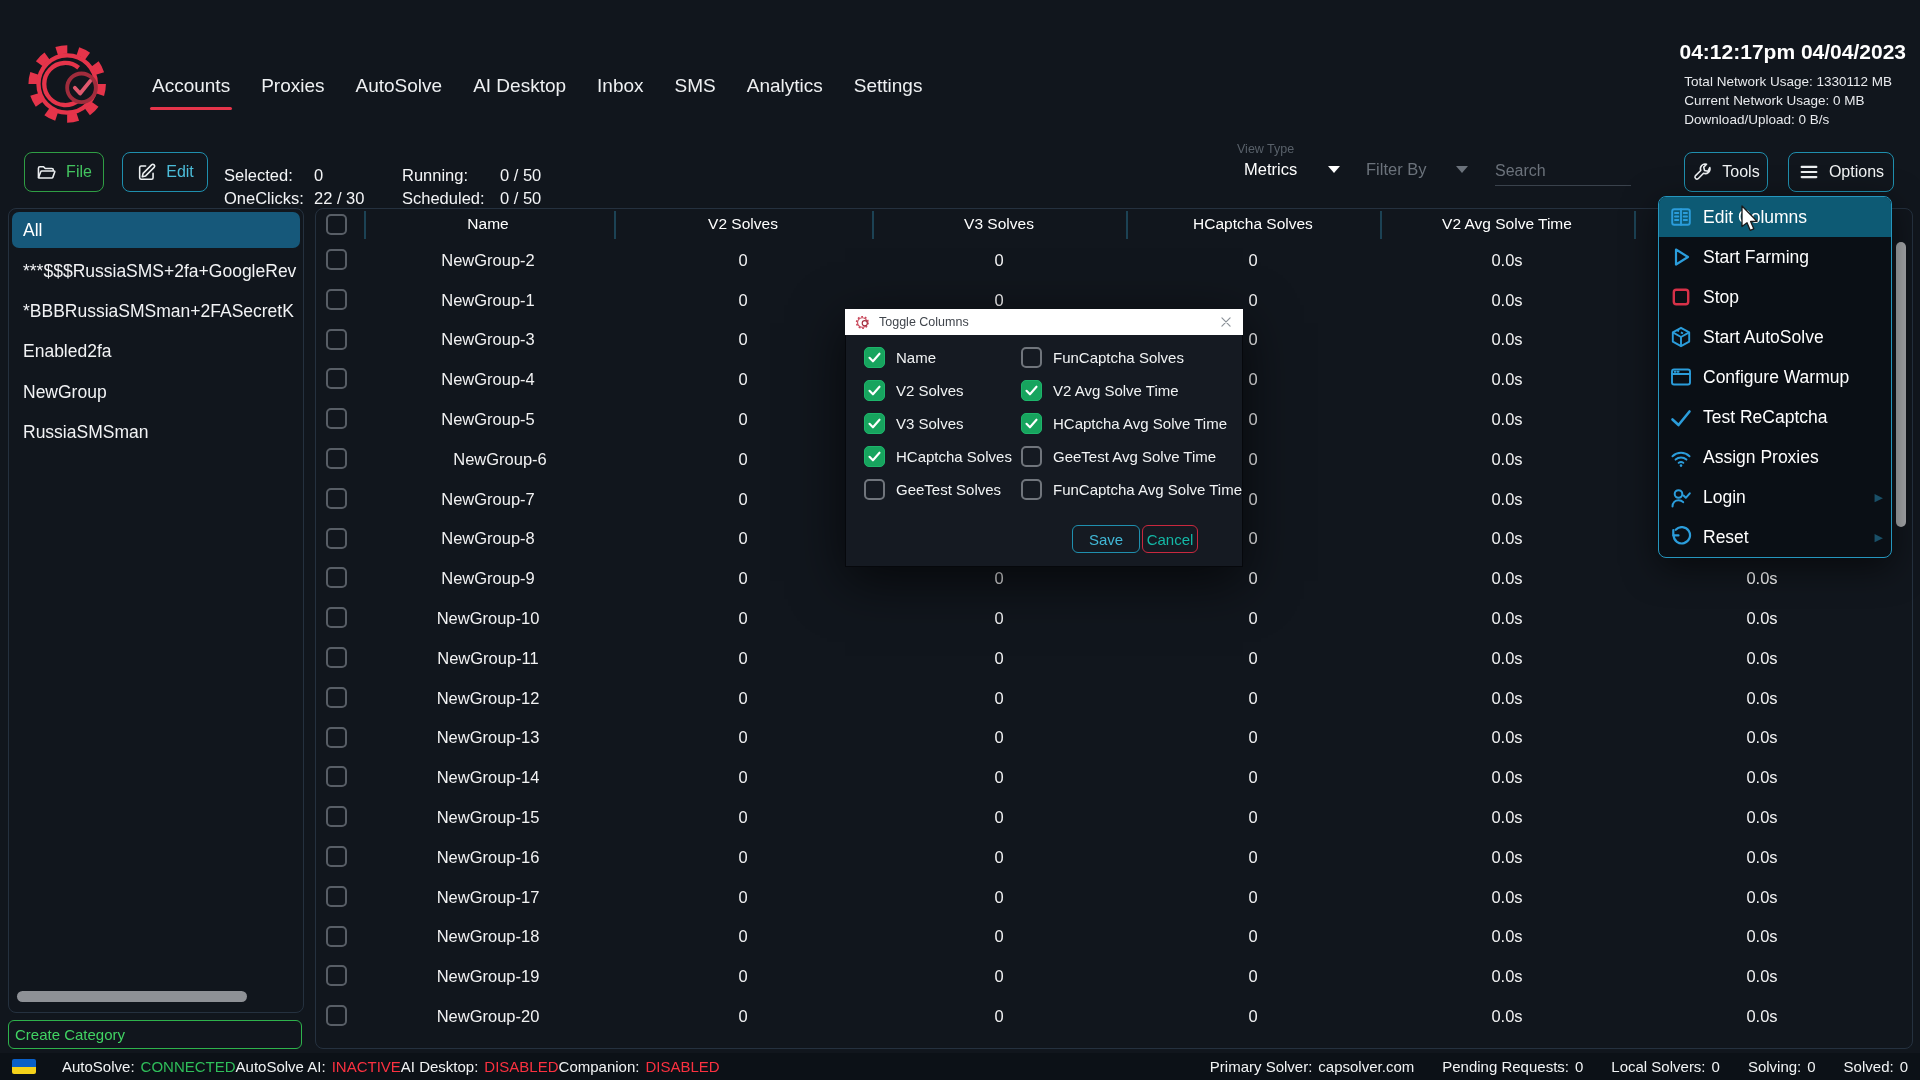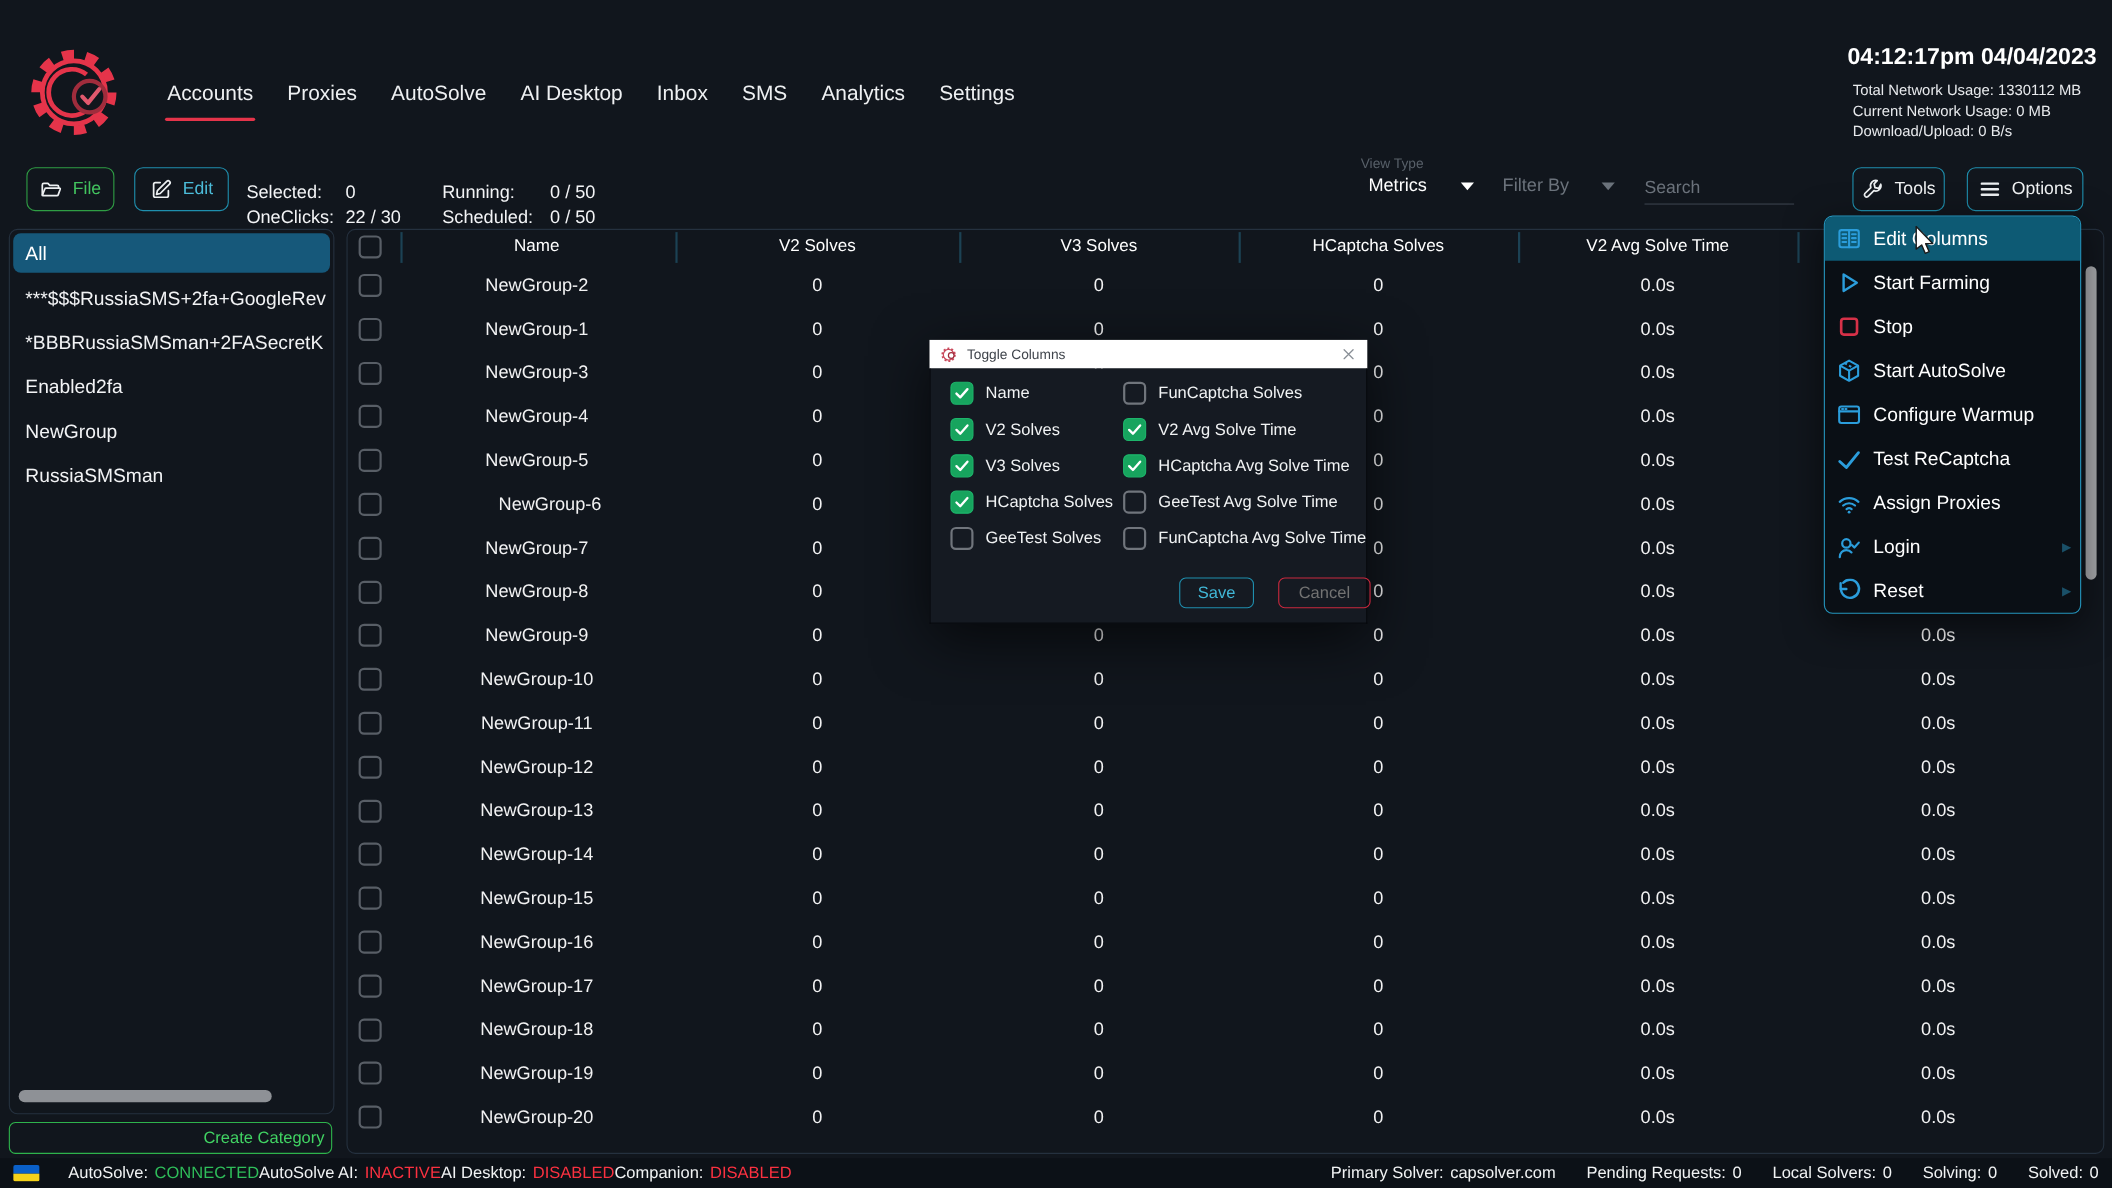--- a/index.html
+++ b/index.html
@@ -35,21 +35,21 @@
   #filter-select{left:1366px;width:102px;color:#6b727b;}
   .search-input{position:absolute;left:1495px;top:157px;width:136px;height:28px;background:transparent;border:none;
        border-bottom:1px solid #3a424c;color:#fff;font-size:16px;font-family:inherit;outline:none;padding:0;}
   .search-input::placeholder{color:#6b727b;}
   
   .sidebar{position:absolute;left:8px;top:208px;width:294px;height:803px;border:1px solid #25313f;border-radius:8px;overflow:hidden;}
   .cat{height:40.4px;display:flex;align-items:center;padding:0 14px;font-size:17.5px;white-space:nowrap;overflow:hidden;color:#f2f3f5;}
   .cat.selected{height:36px;margin:3px;border-radius:7px;background:#16587a;color:#fff;padding:0 11px;}
   .h-scrollbar{position:absolute;left:8px;top:782px;width:230px;height:11px;border-radius:6px;background:#8e9196;}
   .create-category{position:absolute;left:8px;top:1020px;width:294px;height:29px;border:1.5px solid #2eb34c;border-radius:6px;
-       background:transparent;color:#41d363;font-size:15px;display:flex;align-items:center;justify-content:flex-end;font-family:inherit;}
+       background:transparent;color:#41d363;font-size:15px;display:flex;align-items:center;justify-content:flex-start;font-family:inherit;}
   
   .table{position:absolute;left:315px;top:208px;width:1596px;height:839px;border:1px solid #25313f;border-radius:8px;overflow:hidden;}
   .thead{position:absolute;top:0;left:0;right:0;height:31px;}
   .col-label{position:absolute;top:6px;width:220px;margin-left:-110px;text-align:center;font-size:15.5px;color:#fff;}
   .col-sep{position:absolute;top:2px;width:2px;height:28px;background:#1c4254;}
   .checkbox{width:21px;height:21px;border:2px solid #585e66;border-radius:5px;background:transparent;box-sizing:border-box;}
   .select-all{position:absolute;left:10px;top:5px;}
   .rows{position:absolute;top:31px;left:0;right:0;}
   .trow{position:relative;height:39.8px;}
   .trow .checkbox{position:absolute;left:10px;top:9px;}
@@ -61,21 +61,21 @@
   .modal-title{font-size:12.5px;color:#40454c;}
   .modal-close{margin-left:auto;display:flex;align-items:center;}
   .modal-body{position:absolute;top:26px;left:0;right:0;bottom:0;background:#151a22;border:1px solid #06080c;border-top:none;box-sizing:border-box;}
   .check-item{position:absolute;display:flex;align-items:center;gap:11px;font-size:15px;color:#f1f3f4;white-space:nowrap;}
   .cb{width:21px;height:21px;border-radius:5px;flex:none;display:flex;align-items:center;justify-content:center;box-sizing:border-box;}
   .cb.checked{background:#17a45e;border:1.5px solid #1db56b;}
   .cb.unchecked{background:transparent;border:2px solid #70757c;}
   .modal-btn{position:absolute;top:190px;height:28px;border-radius:6px;display:flex;align-items:center;justify-content:center;
        font-size:15px;border:1.5px solid;background:transparent;font-family:inherit;}
   .btn-save{left:226px;width:68px;border-color:#1f8fae;color:#41b7d6;}
-  .btn-cancel{left:316px;width:84px;border-color:#c9283e;color:#737373;}
+  .btn-cancel{left:296px;width:56px;border-color:#c9283e;color:#14b8a6;}
   
   .menu{position:absolute;left:1658px;top:196px;width:234px;height:362px;background:#0a0f15;border:1px solid #2596be;
        border-radius:8px;z-index:30;box-shadow:0 10px 34px rgba(0,0,0,.55);box-sizing:border-box;}
   .menu-item{height:40.1px;display:flex;align-items:center;padding:0 8px 0 10px;gap:10px;font-size:17.5px;color:#fff;}
   .menu-item.hl{background:#0d5a74;border-radius:7px 7px 0 0;}
   .menu-icon{width:24px;height:24px;flex:none;display:flex;}
   .menu-icon svg{width:24px;height:24px;}
   .submenu-arrow{margin-left:auto;color:#1a5068;font-size:11px;}
   .cursor{position:absolute;left:1739px;top:205px;z-index:40;}
   

